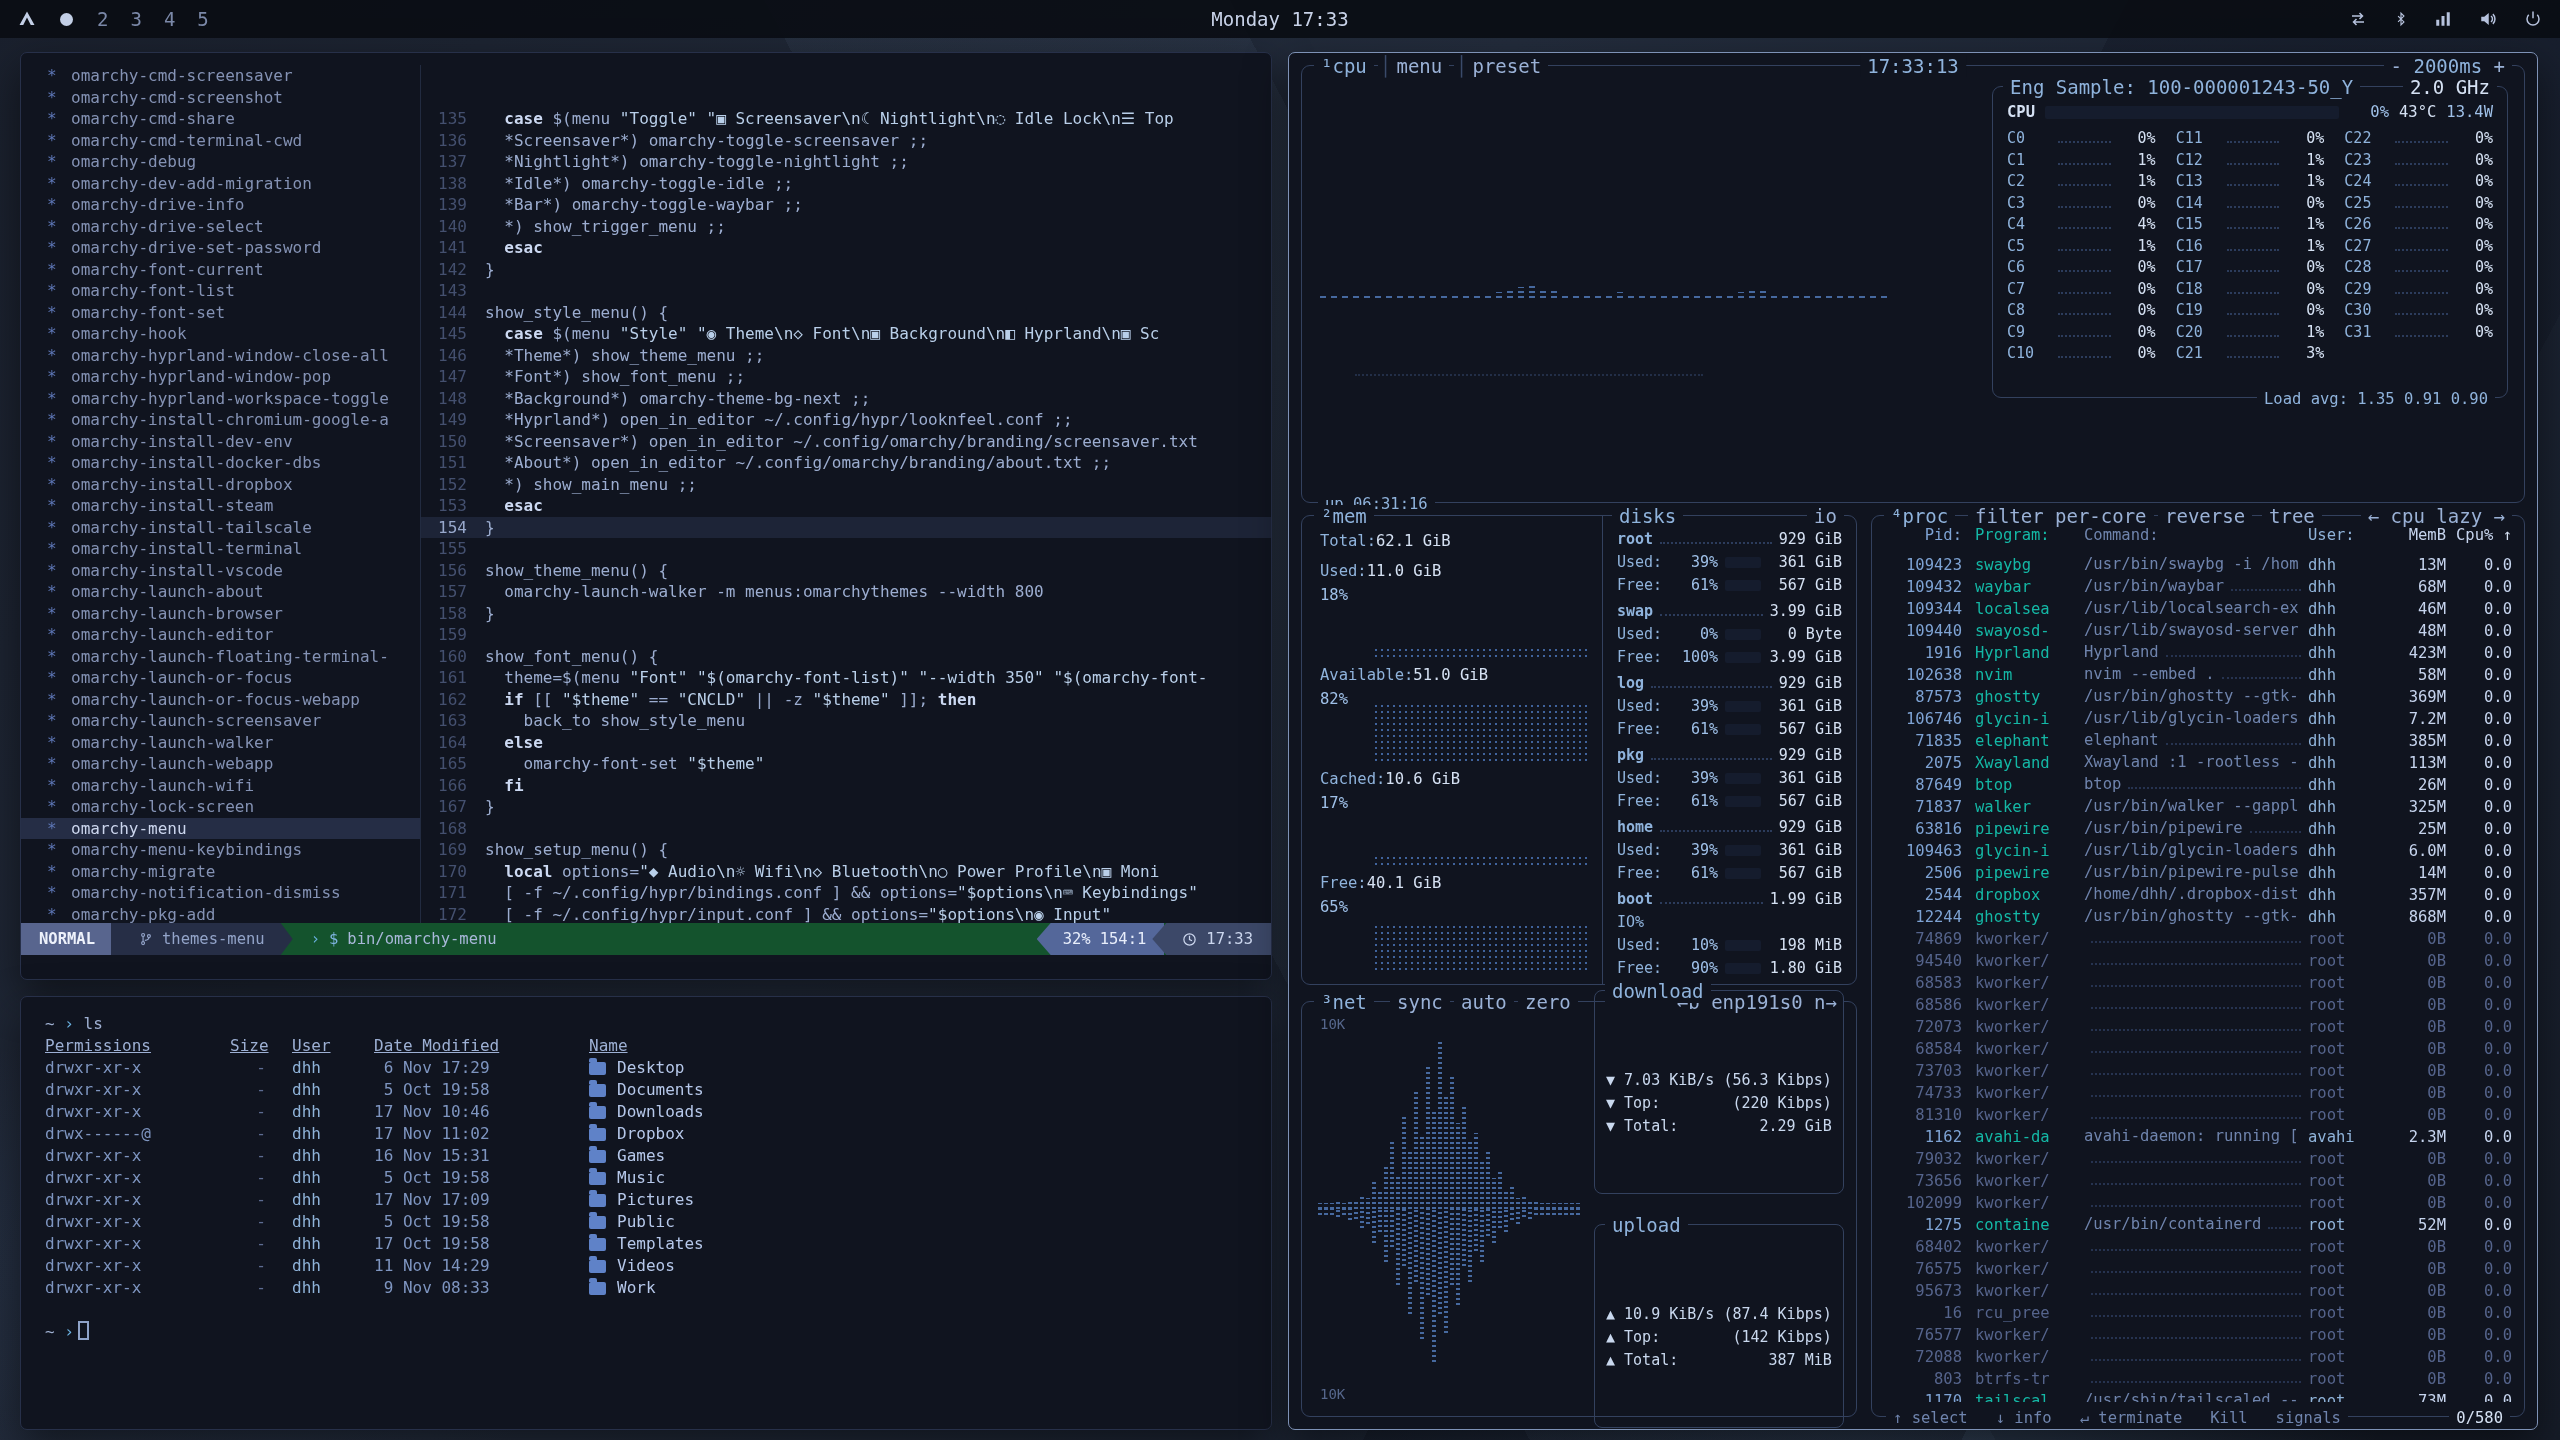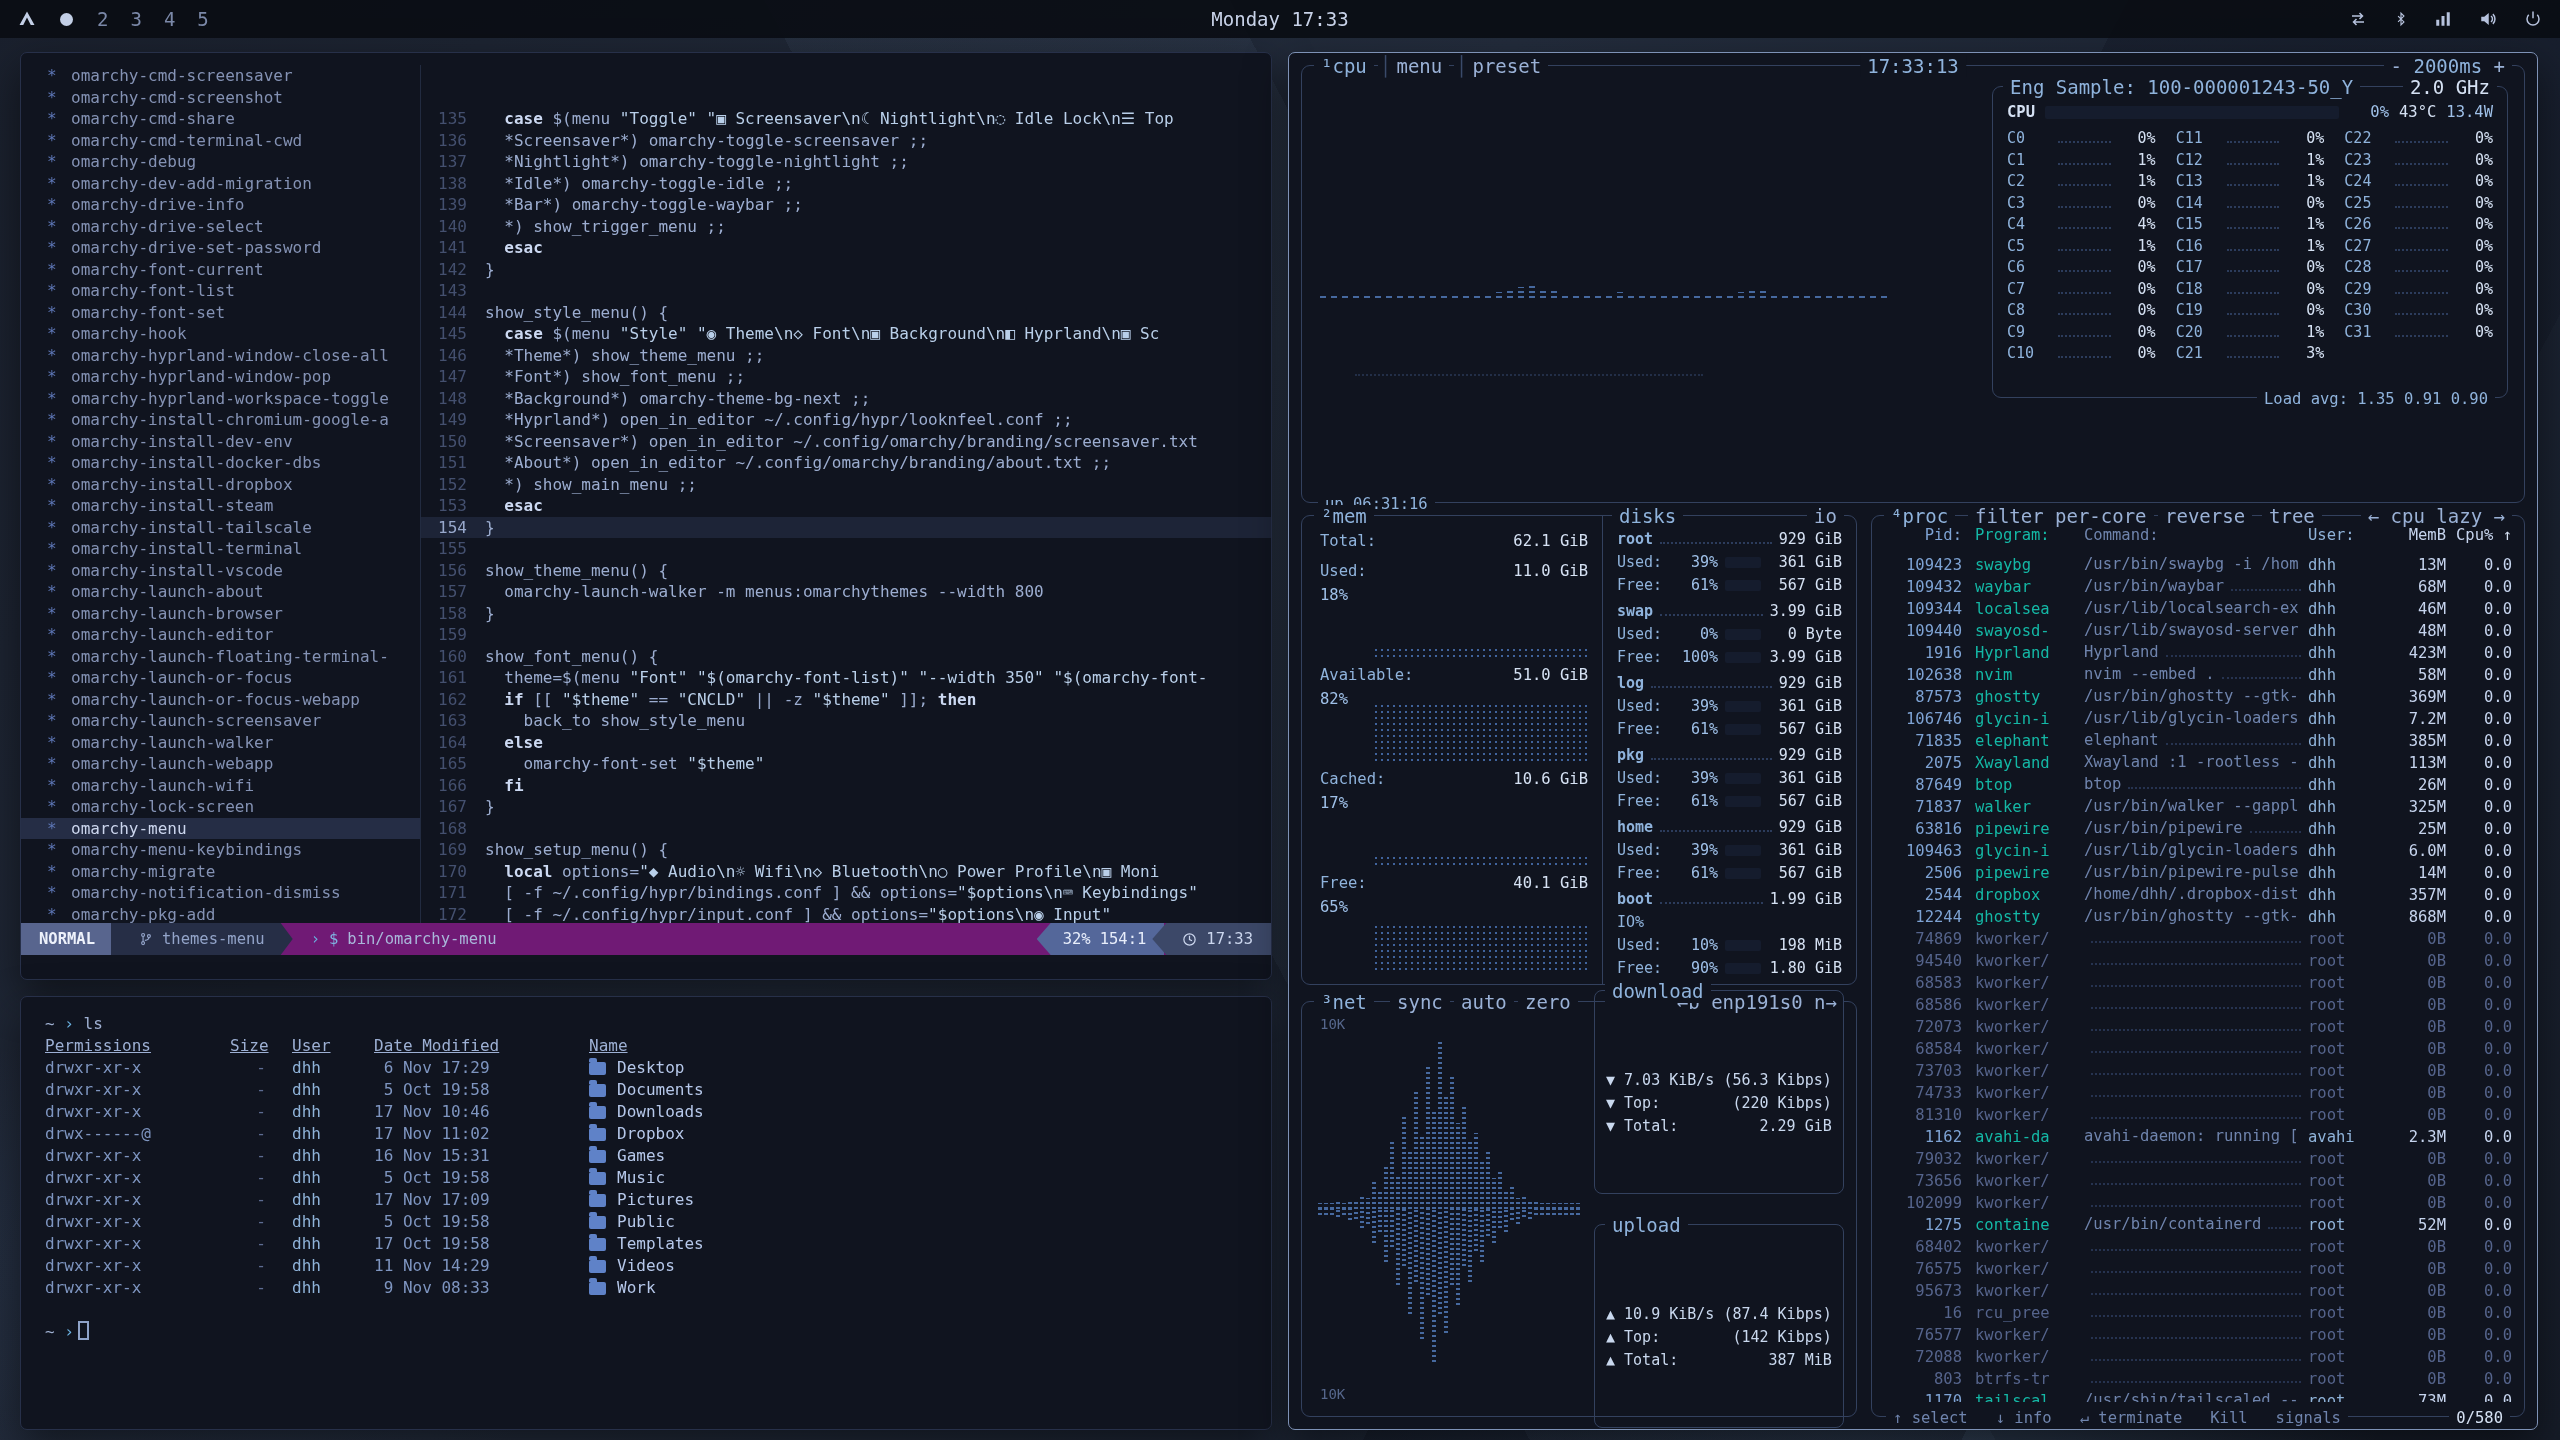--- a/index.html
+++ b/index.html
@@ -50,21 +50,21 @@
   .crow{display:flex;height:21.5px}
   .crow.cursor{background:#1d2437}
   .ln{width:64px;text-align:right;padding-right:18px;color:#44506f;flex:none}
   .crow.cursor .ln{color:#98a8cc}
   .ct{color:#9cadd0}
   .crow.cursor .ct{display:block}
   .crow.cursor .ct::first-letter{background:#9fb0d4;color:#131723}
   .kw{color:#ccd9f2;font-weight:bold}
   .str{color:#b9cfe9}
 
-  .sbar{height:32px;display:flex;align-items:stretch;font-size:15.5px;background:#701a75;flex:none}
+  .sbar{height:32px;display:flex;align-items:stretch;font-size:15.5px;background:#14532d;flex:none}
   .seg{display:flex;align-items:center;gap:9px;padding:0 18px;white-space:pre}
   .seg.mode{background:#58658e;color:#eef2fb;font-weight:bold;
     clip-path:polygon(0 0,calc(100% - 12px) 0,100% 50%,calc(100% - 12px) 100%,0 100%);padding-right:28px}
   .seg.branch{background:#262e46;color:#93a4c9;margin-left:-12px;padding-left:28px;padding-right:28px;
     clip-path:polygon(0 0,calc(100% - 12px) 0,100% 50%,calc(100% - 12px) 100%,0 100%)}
   .seg.file{color:#a9b8da}
   .seg.file .chev{color:#6ab0df}
   .seg.file .dollar{color:#7fb3e0}
   .sbar .spacer{flex:1}
   .seg.pos{background:#54679a;color:#e8eefb;margin-right:-12px;padding-left:26px;
@@ -113,21 +113,21 @@
   .coregrid{display:grid;grid-template-columns:1fr 1fr 1fr;column-gap:20px;margin-top:4px}
   .core{display:flex;align-items:baseline;height:21.5px;font-size:15px}
   .core .cname{color:var(--label);width:44px;flex:none}
   .core .lead{flex:1;border-bottom:2px dotted #2c3c5c;margin:0 7px 5px}
   .core .cpct{color:#d5e1f3;width:38px;text-align:right;flex:none}
 
   .midrow{flex:1;display:flex;gap:14px;min-height:0;margin:0 2px 4px}
   .leftcol{width:556px;flex:none;display:flex;flex-direction:column;gap:16px}
   #memdisks{height:470px;flex:none;display:flex}
   .mempane{width:300px;padding:16px 14px 12px 18px;display:flex;flex-direction:column;gap:8px}
-  .msline{display:flex;justify-content:space-between;height:22px}
+  .msline{display:flex;justify-content:flex-start;height:22px}
   .mlabel{color:var(--label)}
   .mval{color:#d5e1f3}
   .memstat{flex:1;display:flex;flex-direction:column;min-height:0}
   .msbar{flex:1;display:flex;align-items:stretch;gap:9px;min-height:0;margin-top:2px}
   .mpct{color:#9fc0e8;width:44px;flex:none}
   .mstrip{flex:1;position:relative;overflow:hidden}
   .mfill{position:absolute;left:0;right:0;bottom:0;
     background-image:radial-gradient(#40639c 1.4px,transparent 1.5px);background-size:6px 6px}
   .diskpane{flex:1;border-left:1px solid var(--box-border);padding:12px 14px;font-size:15px;line-height:23px}
   .disk{margin-bottom:3px}

